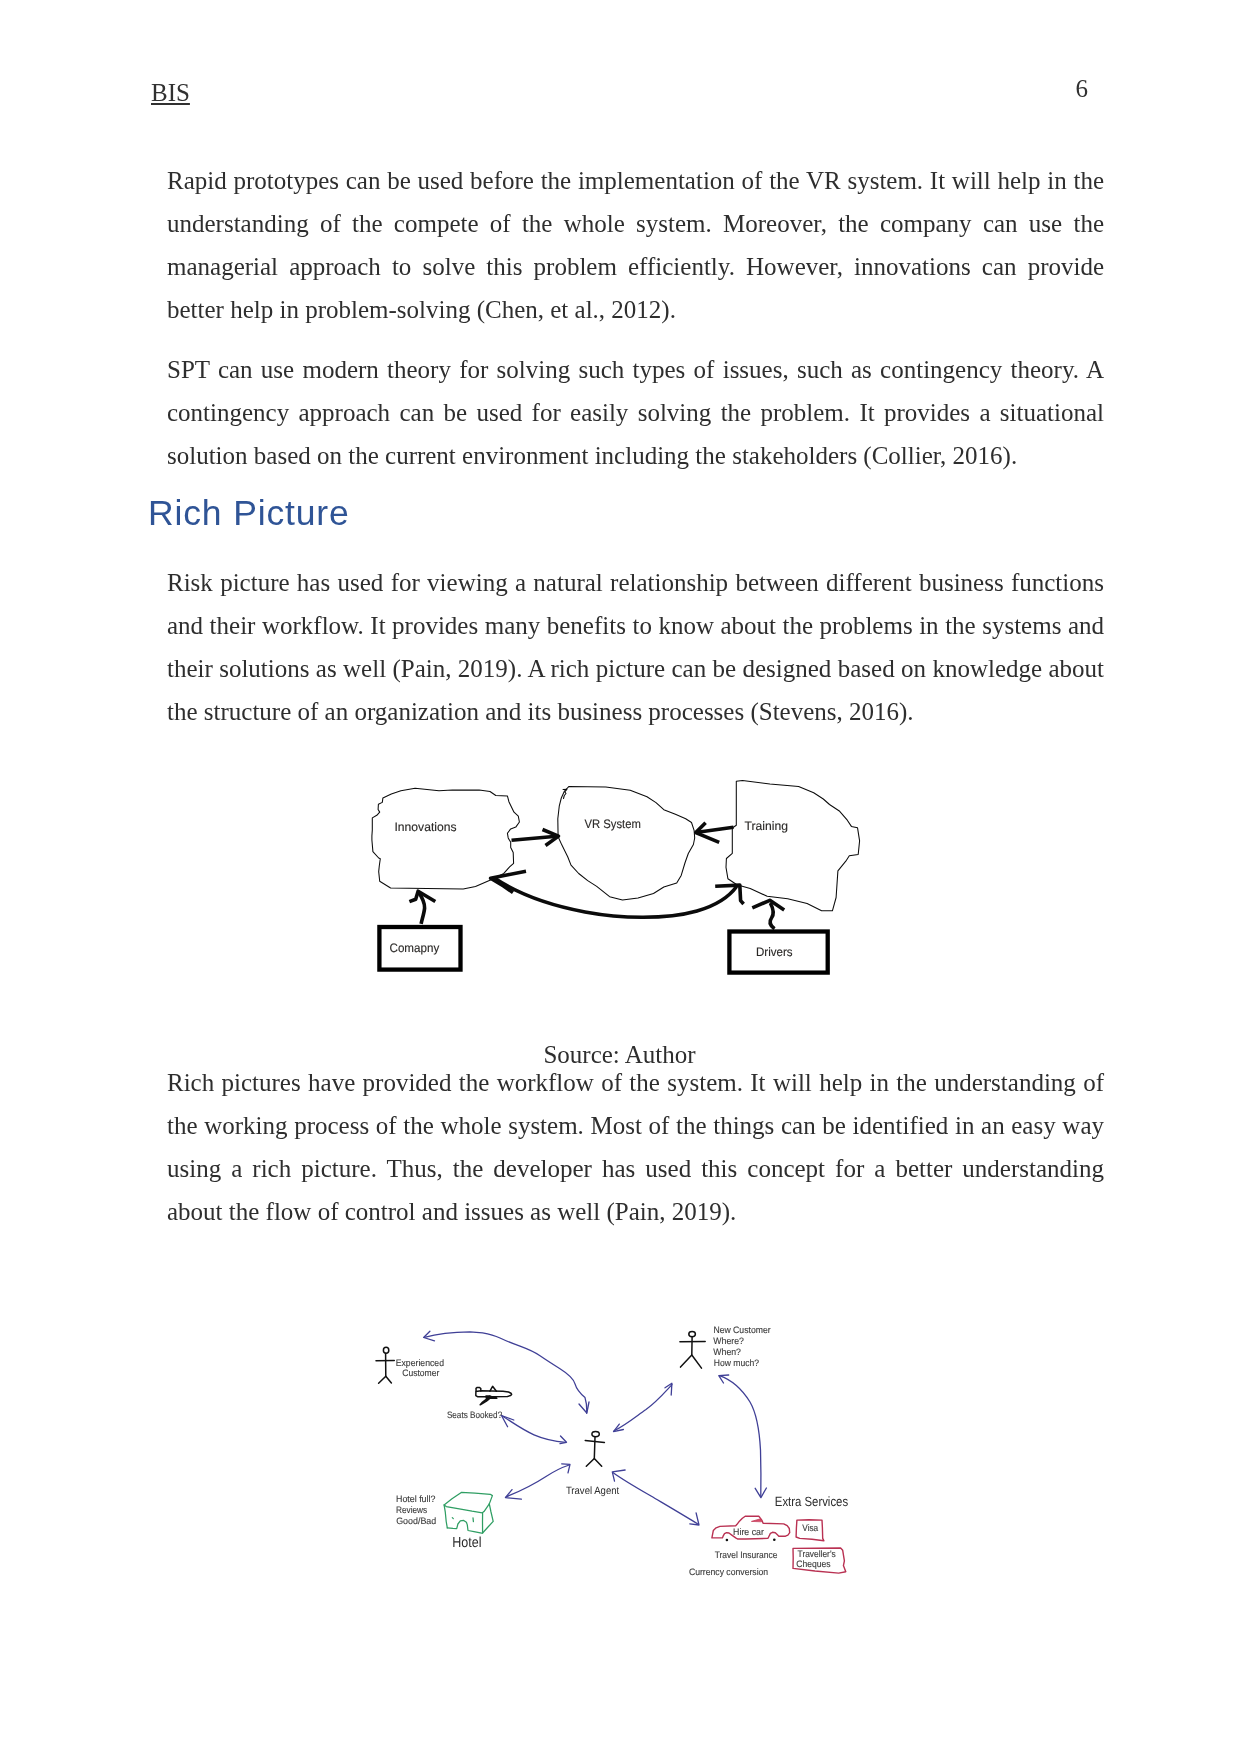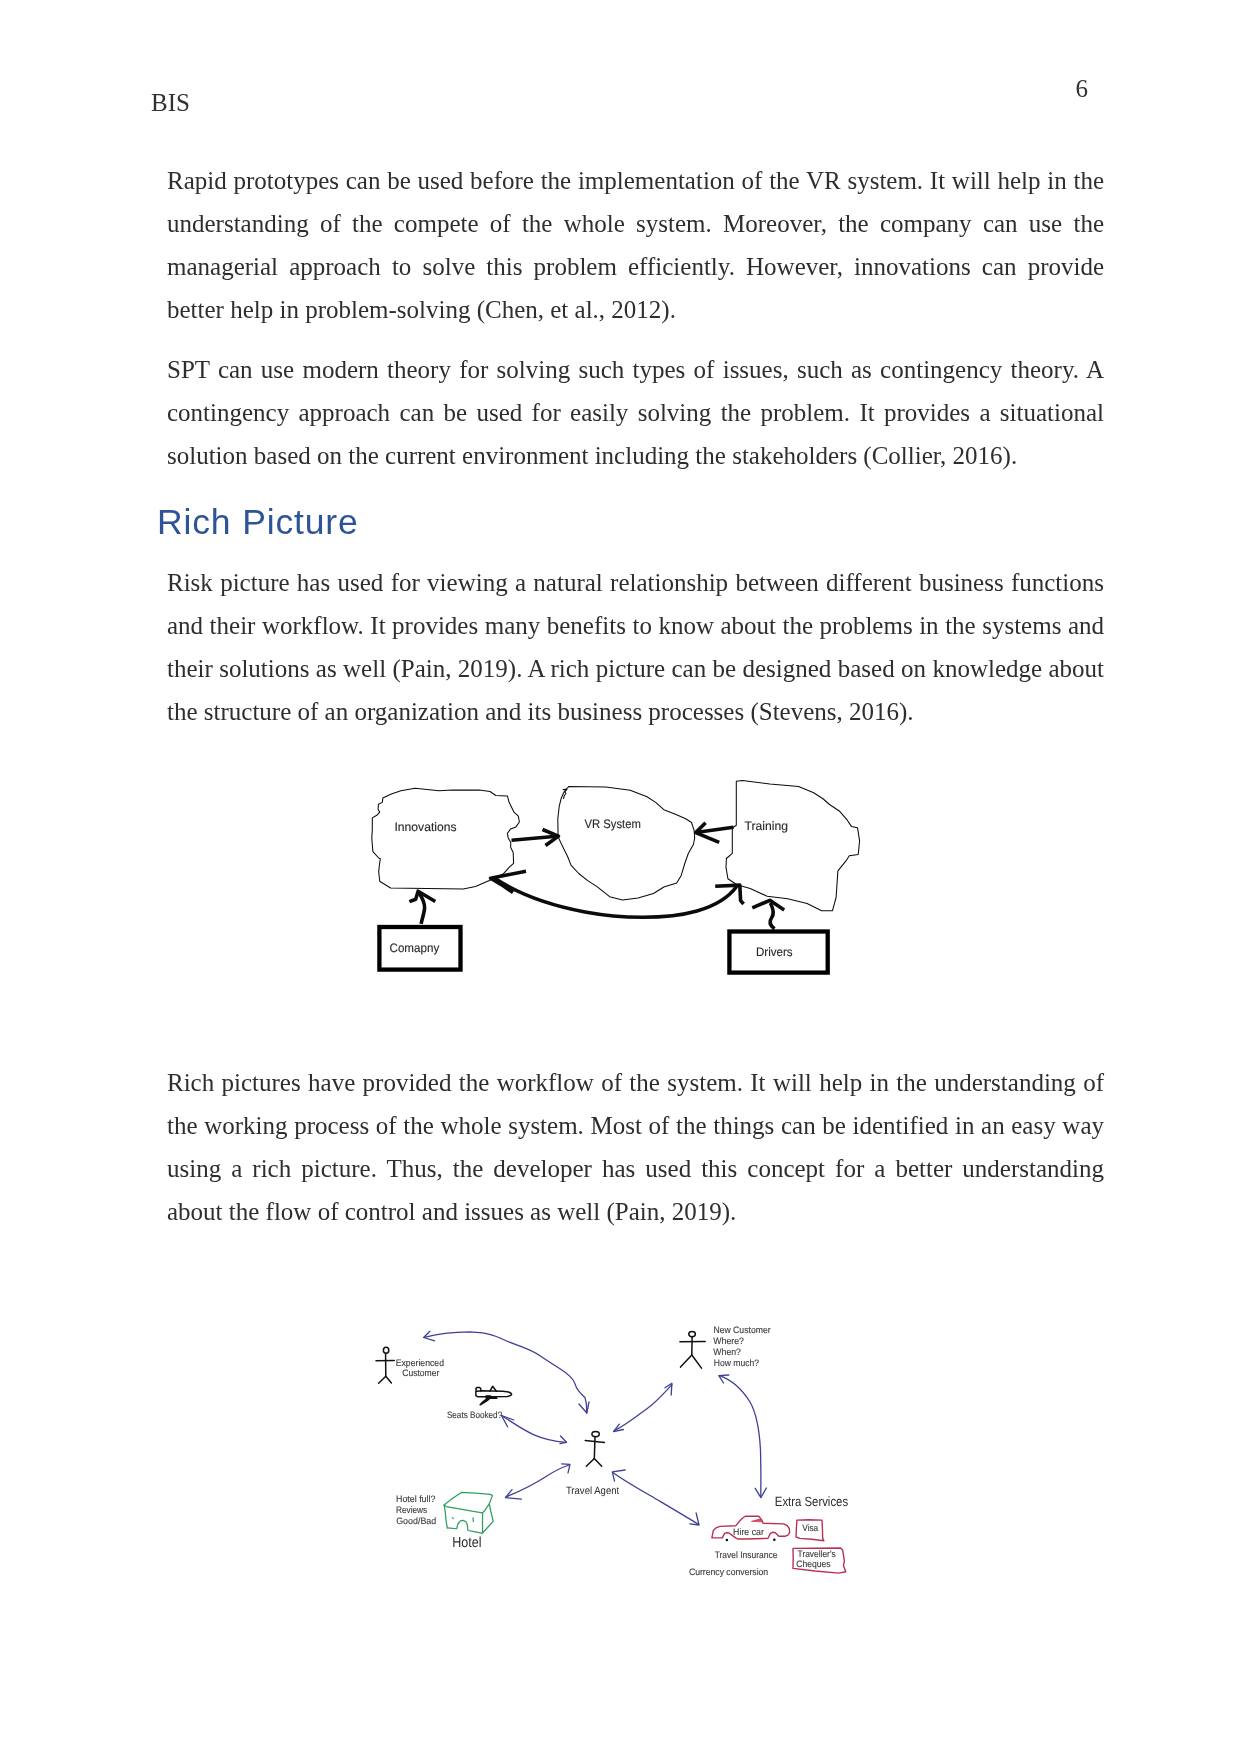--- a/index.html
+++ b/index.html
@@ -3,26 +3,26 @@
 <meta charset="utf-8">
 <style>
   html,body{margin:0;padding:0;background:#fff;}
   body{width:1241px;height:1754px;overflow:hidden;
        font-family:"Liberation Serif", serif;
        -webkit-font-smoothing:antialiased;}
   .page{position:relative;width:1241px;height:1754px;background:#fff;}
 
   .header{position:absolute;left:151px;top:76px;width:937px;
           font-size:25px;line-height:25px;color:#313131;}
-  .header .left{position:absolute;left:0;top:14px;}
+  .header .left{position:absolute;left:0;top:4px;text-decoration:underline;}
   .header .right{position:absolute;right:0;top:0;}
 
   .txt{position:absolute;left:151px;width:937px;font-size:25px;line-height:43px;
        color:#2e2e2e;text-align:justify;text-justify:inter-word;margin:16px;}
-  h1.heading{position:absolute;left:148px;margin:9px;padding:0;
+  h1.heading{position:absolute;left:148px;margin:0;padding:0;
              font-family:"Liberation Sans",sans-serif;font-weight:400;
              font-size:35.5px;line-height:38px;color:#2f5496;
              letter-spacing:0.85px;}
   .caption{position:absolute;left:151px;width:937px;text-align:center;
            font-size:25px;line-height:25px;color:#2e2e2e;margin:0;}
 
   svg.fig{position:absolute;overflow:visible;}
   svg.fig text{text-rendering:geometricPrecision;paint-order:stroke fill;}
 </style>
 </head>
@@ -89,20 +89,21 @@
     </g>
     <g font-family="Liberation Sans, sans-serif" font-size="12.3" fill="#2b2927" stroke="#2b2927" stroke-width="0.14">
       <text x="394.5" y="831.0" textLength="62.0" lengthAdjust="spacingAndGlyphs">Innovations</text>
       <text x="584.5" y="828.2" textLength="56.4" lengthAdjust="spacingAndGlyphs">VR System</text>
       <text x="744.5" y="829.8" textLength="43.4" lengthAdjust="spacingAndGlyphs">Training</text>
       <text x="389.5" y="951.9" textLength="49.7" lengthAdjust="spacingAndGlyphs">Comapny</text>
       <text x="756.0" y="956.0" textLength="36.5" lengthAdjust="spacingAndGlyphs">Drivers</text>
     </g>
   </svg>
 
+  <p class="caption" style="top:1042px">Source: Author</p>
 
   <p class="txt" style="top:1045px">Rich pictures have provided the workflow of the system. It will help in the understanding of the working process of the whole system. Most of the things can be identified in an easy way using a rich picture. Thus, the developer has used this concept for a better understanding about the flow of control and issues as well (Pain, 2019).</p>
 
   <svg class="fig" style="left:370px;top:1300px" width="510" height="290" viewBox="370 1300 510 290">
 
     <g fill="none" stroke="#3f3f96" stroke-width="1.3" stroke-linejoin="round" stroke-linecap="round">
       <path d="M424.4,1337.4 C436,1334.0 455,1331.9 470,1331.8 L482.6,1332.8
                Q493,1334.6 500,1338.0 T520,1346.2 T540,1355.8 T560,1368.8
                T575,1383.9 T585,1397.6 Q587.2,1405 586.6,1413.2"></path>
       <path d="M429.9,1331.3 L423.6,1337.5 L434.5,1340.8"></path>

